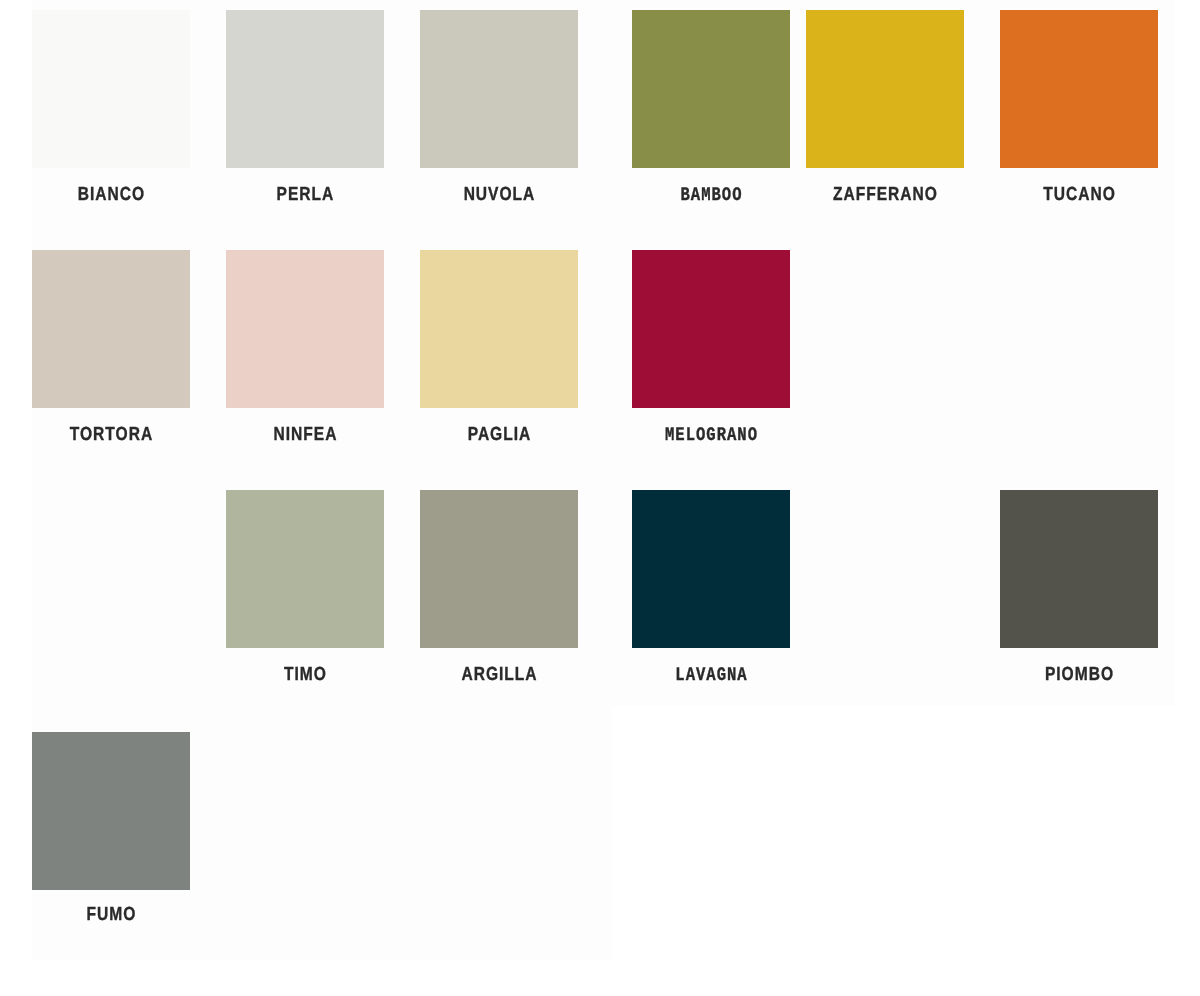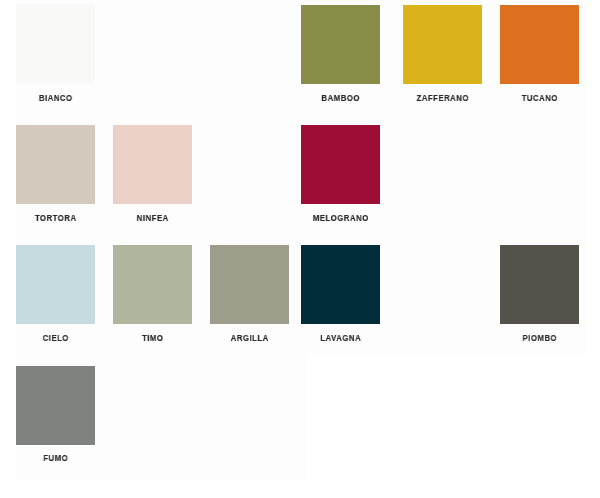--- a/index.html
+++ b/index.html
@@ -33,35 +33,43 @@
     white-space:nowrap;
     transform:scaleX(0.82) translateZ(0);
     transform-origin:center center;
     will-change:transform;
     -webkit-font-smoothing:antialiased;
     -webkit-text-stroke:0.18px #2a2a2a;
   }
 
   
   .c0{left:16.3px;}  .c1{left:113.0px;} .c2{left:209.7px;}
-  .c3{left:301px;} .c4{left:403.1px;text-decoration:underline;} .c5{left:499.8px;}
+  .c3{left:316px;font-family:Liberation Mono, monospace;} .c4{left:403.1px;text-decoration:underline;} .c5{left:499.8px;}
   
   .r0{top:5.1px;}   .r1{top:125.2px;}  .r2{top:245.3px;}  .r3{top:365.5px;}
 </style>
 </head>
 <body>
 
 <div class="panel" id="panel-left"></div>
 <div class="panel" id="panel-right"></div>
 
 <div id="grid">
 
   <div class="swatch-cell r0 c0">
     <div class="swatch-chip" style="background-color: rgb(249, 249, 248);"></div>
     <div class="swatch-label">BIANCO</div>
+  </div>
+  <div class="swatch-cell r0 c1">
+    <div class="swatch-chip" style="background-color: rgb(213, 214, 207);"></div>
+    <div class="swatch-label">PERLA</div>
+  </div>
+  <div class="swatch-cell r0 c2">
+    <div class="swatch-chip" style="background-color: rgb(203, 201, 188);"></div>
+    <div class="swatch-label">NUVOLA</div>
   </div>
   <div class="swatch-cell r0 c3">
     <div class="swatch-chip" style="background-color: rgb(136, 142, 71);"></div>
     <div class="swatch-label">BAMBOO</div>
   </div>
   <div class="swatch-cell r0 c4">
     <div class="swatch-chip" style="background-color: rgb(217, 179, 25);"></div>
     <div class="swatch-label">ZAFFERANO</div>
   </div>
   <div class="swatch-cell r0 c5">
@@ -70,29 +78,29 @@
   </div>
 
   <div class="swatch-cell r1 c0">
     <div class="swatch-chip" style="background-color: rgb(211, 201, 189);"></div>
     <div class="swatch-label">TORTORA</div>
   </div>
   <div class="swatch-cell r1 c1">
     <div class="swatch-chip" style="background-color: rgb(235, 208, 200);"></div>
     <div class="swatch-label">NINFEA</div>
   </div>
+  <div class="swatch-cell r1 c2">
+    <div class="swatch-chip" style="background-color: rgb(233, 215, 159);"></div>
+    <div class="swatch-label">PAGLIA</div>
+  </div>
   <div class="swatch-cell r1 c3">
     <div class="swatch-chip" style="background-color: rgb(157, 13, 53);"></div>
     <div class="swatch-label">MELOGRANO</div>
   </div>
 
-  <div class="swatch-cell r2 c0">
-    <div class="swatch-chip" style="background-color: rgb(197, 219, 224);"></div>
-    <div class="swatch-label">CIELO</div>
-  </div>
   <div class="swatch-cell r2 c1">
     <div class="swatch-chip" style="background-color: rgb(176, 182, 157);"></div>
     <div class="swatch-label">TIMO</div>
   </div>
   <div class="swatch-cell r2 c2">
     <div class="swatch-chip" style="background-color: rgb(158, 156, 139);"></div>
     <div class="swatch-label">ARGILLA</div>
   </div>
   <div class="swatch-cell r2 c3">
     <div class="swatch-chip" style="background-color: rgb(0, 45, 57);"></div>

